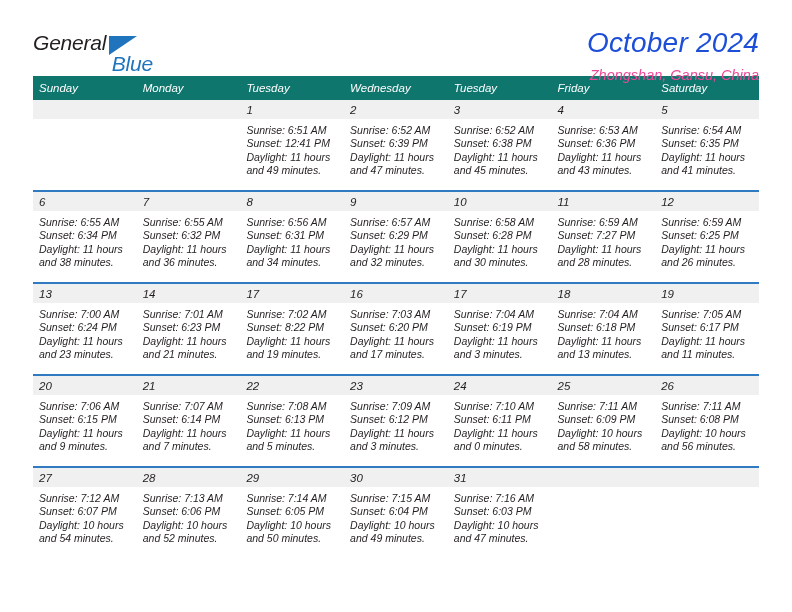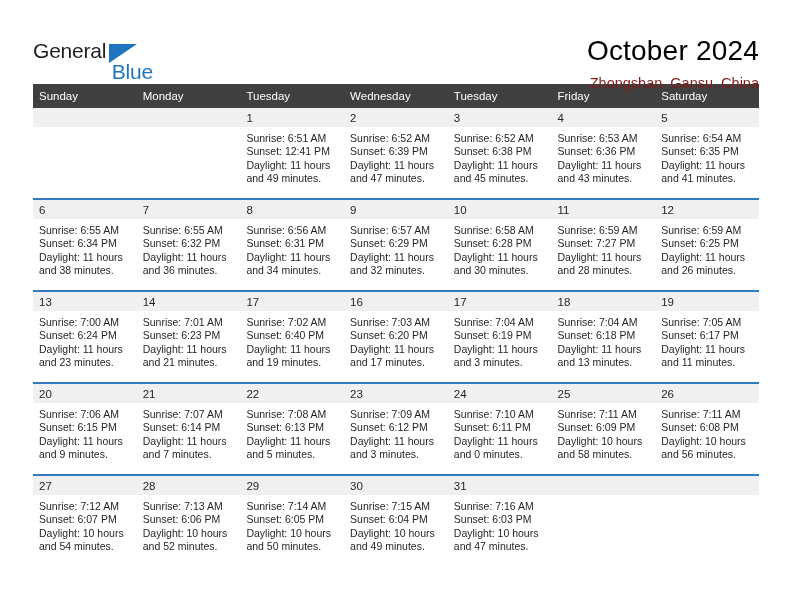--- a/index.html
+++ b/index.html
@@ -12,21 +12,22 @@
     background: #ffffff;
     font-family: "Liberation Sans", sans-serif;
     color: #231f20;
     overflow: hidden;
   }
   .page {
     position: relative;
     width: 792px;
     height: 473px;
     box-sizing: border-box;
-    padding: 8px 33px;
+    padding: 0 33px;
+    font-style: italic;
   }
 
   
   .top-bar {
     display: flex;
     align-items: flex-start;
     justify-content: space-between;
     padding-top: 26px;
     height: 72px;
     box-sizing: border-box;
@@ -61,40 +62,40 @@
     border-left: 28px solid #1f74bd;
     border-bottom: 19px solid transparent;
   }
   .title-block {
     text-align: right;
     padding-top: 0px;
   }
   .cal-title {
     font-size: 28px;
     font-weight: normal;
-    color: #000000;
+    color: #1d4ed8;
     line-height: 34px;
     letter-spacing: 0.2px;
   }
   .cal-subtitle {
     font-size: 14.5px;
-    color: #7f1d1d;
+    color: #ec4899;
     line-height: 22px;
     margin-top: 4px;
   }
 
   
   .calendar {
     width: 726px;
     border-collapse: collapse;
     table-layout: fixed;
     margin-top: 4px;
   }
   .calendar th {
-    background: #404040;
+    background: #0f766e;
     color: #ffffff;
     font-size: 11.5px;
     font-weight: normal;
     text-align: left;
     padding: 6px 0 6px 6px;
     height: 21px;
     box-sizing: border-box;
   }
   .calendar td {
     vertical-align: top;
@@ -310,21 +311,21 @@
             <div>Sunrise: 7:01 AM</div>
             <div>Sunset: 6:23 PM</div>
             <div>Daylight: 11 hours</div>
             <div>and 21 minutes.</div>
           </div>
         </td>
         <td>
           <div class="daynum">17</div>
           <div class="details">
             <div>Sunrise: 7:02 AM</div>
-            <div>Sunset: 6:40 PM</div>
+            <div>Sunset: 8:22 PM</div>
             <div>Daylight: 11 hours</div>
             <div>and 19 minutes.</div>
           </div>
         </td>
         <td>
           <div class="daynum">16</div>
           <div class="details">
             <div>Sunrise: 7:03 AM</div>
             <div>Sunset: 6:20 PM</div>
             <div>Daylight: 11 hours</div>

